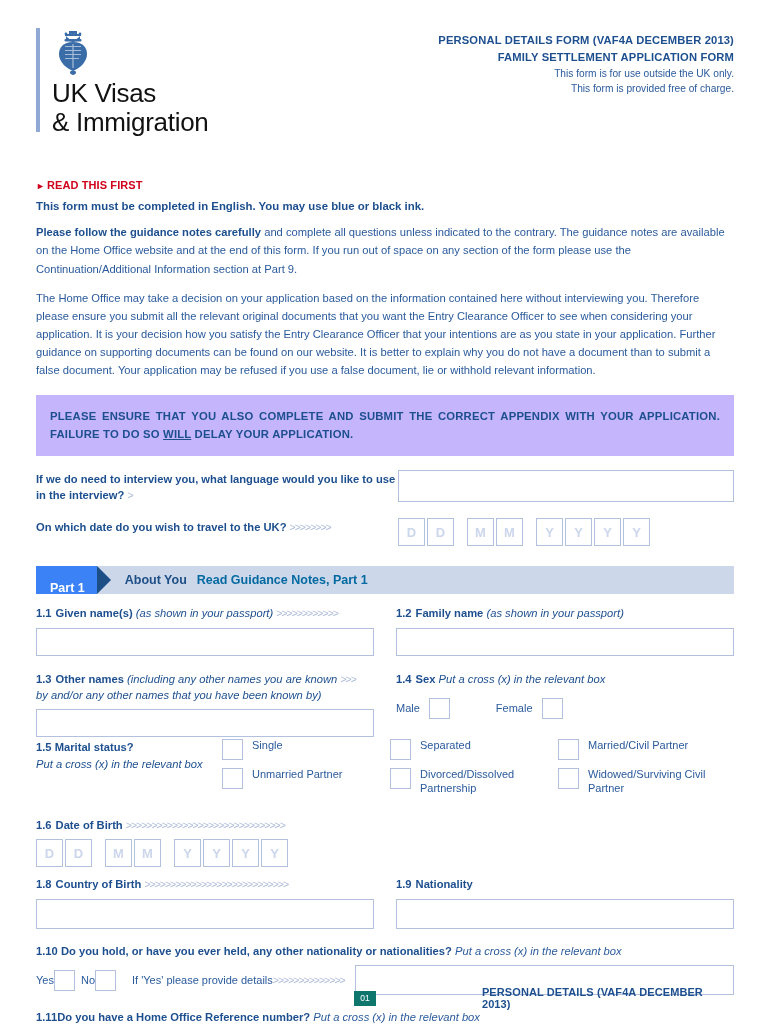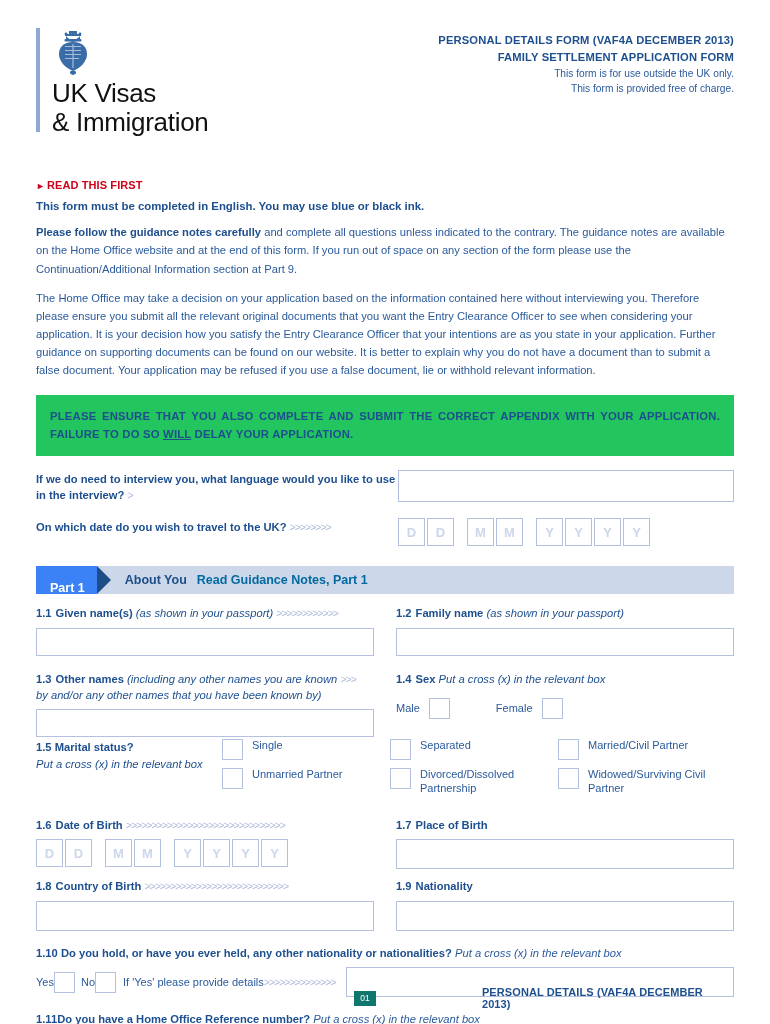--- a/index.html
+++ b/index.html
@@ -79,21 +79,21 @@
     margin-top: 11px;
     font-size: 11.2px;
     line-height: 1.62;
     color: #2a5a9c;
   }
   .para b { color: #1d4f8f; }
 
   
   .notice {
     margin-top: 16px;
-    background: #22c55e;
+    background: #c4b5fd;
     padding: 12px 14px 13px 14px;
     font-size: 11.3px;
     font-weight: bold;
     line-height: 1.6;
     color: #1d4f8f;
     text-align: justify;
     letter-spacing: 0.2px;
   }
   .notice u { text-decoration: underline; }
 
@@ -249,21 +249,21 @@
 
   
   .ynrow {
     display: flex;
     align-items: center;
     margin-top: 8px;
     font-size: 11px;
     color: #2a5a9c;
   }
   .ynrow .lbl { color: #2a5a9c; }
-  .ynrow .detail { margin-left: 7px; }
+  .ynrow .detail { margin-left: 16px; }
   .ynrow .yn-field { flex: 1; margin-left: 10px; }
   .ynbox {
     border: 1px solid #b3c0de;
     background: #fff;
     height: 30px;
   }
   .q-wide { font-size: 11.2px; font-weight: bold; color: #1d4f8f; }
   .q-wide i { font-weight: normal; font-style: italic; color: #2a5a9c; }
 
   
@@ -486,26 +486,20 @@
         <div class="dgap"></div>
         <div class="dcell">M</div>
         <div class="dcell">M</div>
         <div class="dgap"></div>
         <div class="dcell">Y</div>
         <div class="dcell">Y</div>
         <div class="dcell">Y</div>
         <div class="dcell">Y</div>
       </div>
     </div>
-    <div class="col">
-      <div class="qnum">
-        <span class="num">1.7</span><span>Place of Birth</span>
-      </div>
-      <div class="textbox field-gap" style="height:30px"></div>
-    </div>
   </div>
 
   <div class="grid" style="margin-top:10px">
     <div class="col">
       <div class="qnum">
         <span class="num">1.8</span><span>Country of Birth</span>
         <span class="arrows">&gt;&gt;&gt;&gt;&gt;&gt;&gt;&gt;&gt;&gt;&gt;&gt;&gt;&gt;&gt;&gt;&gt;&gt;&gt;&gt;&gt;&gt;&gt;&gt;&gt;&gt;&gt;&gt;</span>
       </div>
       <div class="textbox field-gap" style="height:30px"></div>
     </div>

